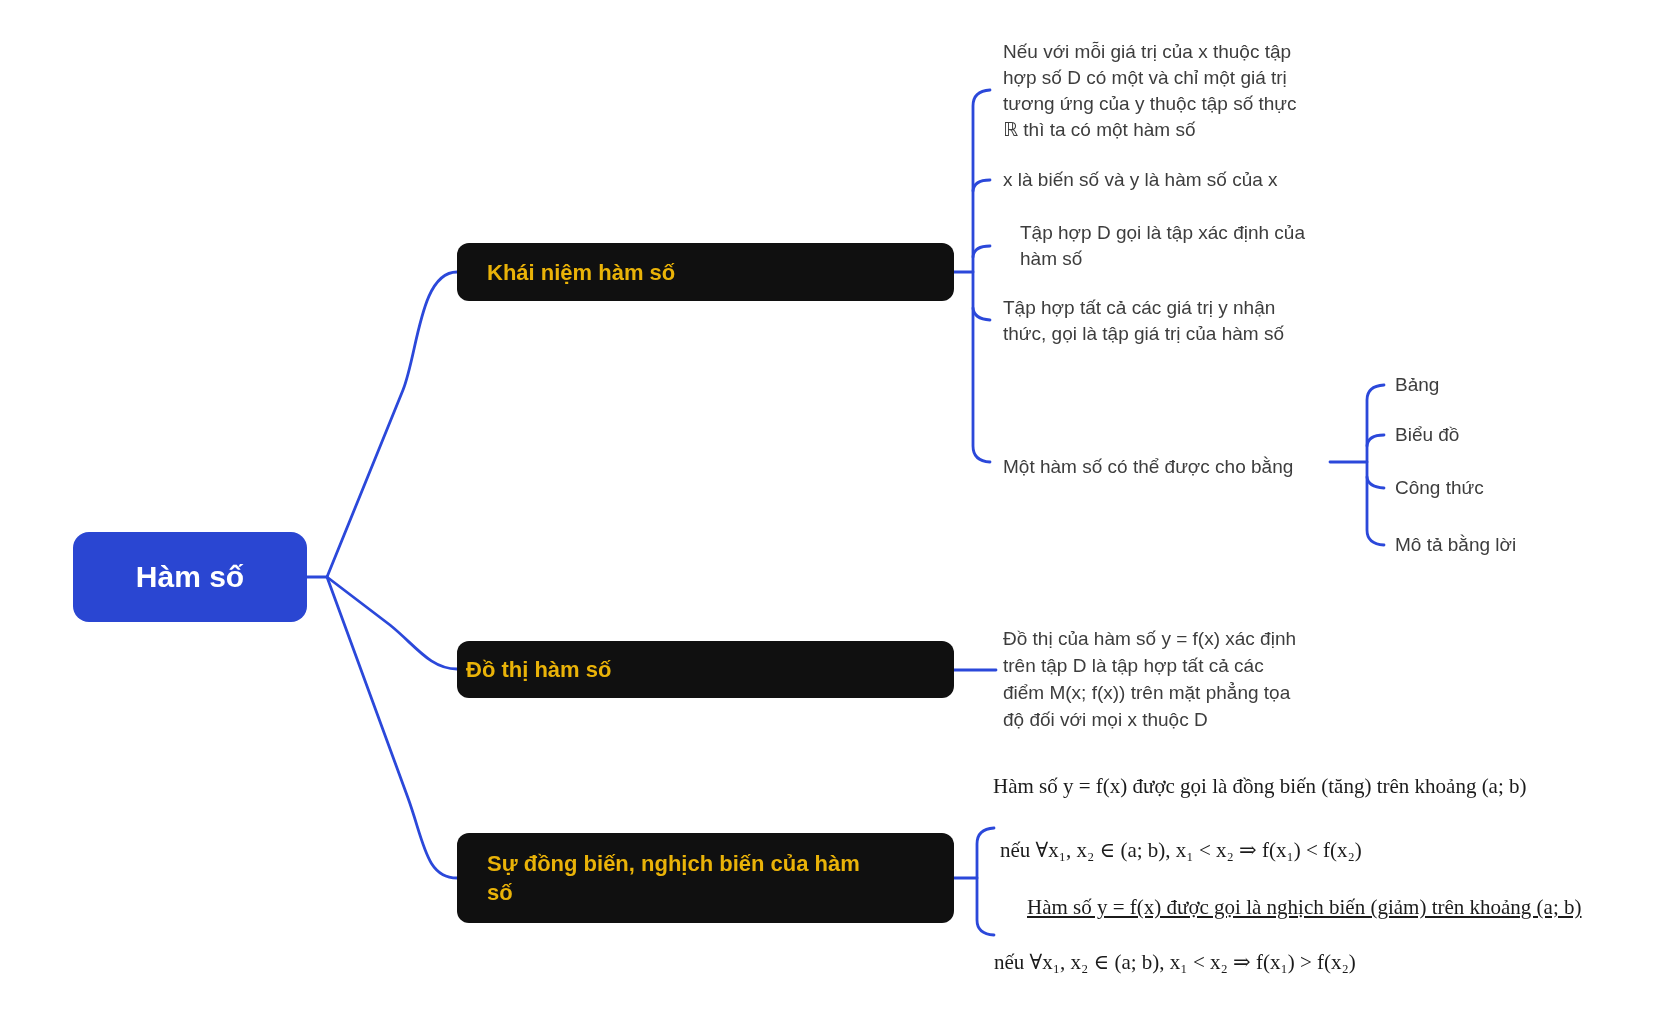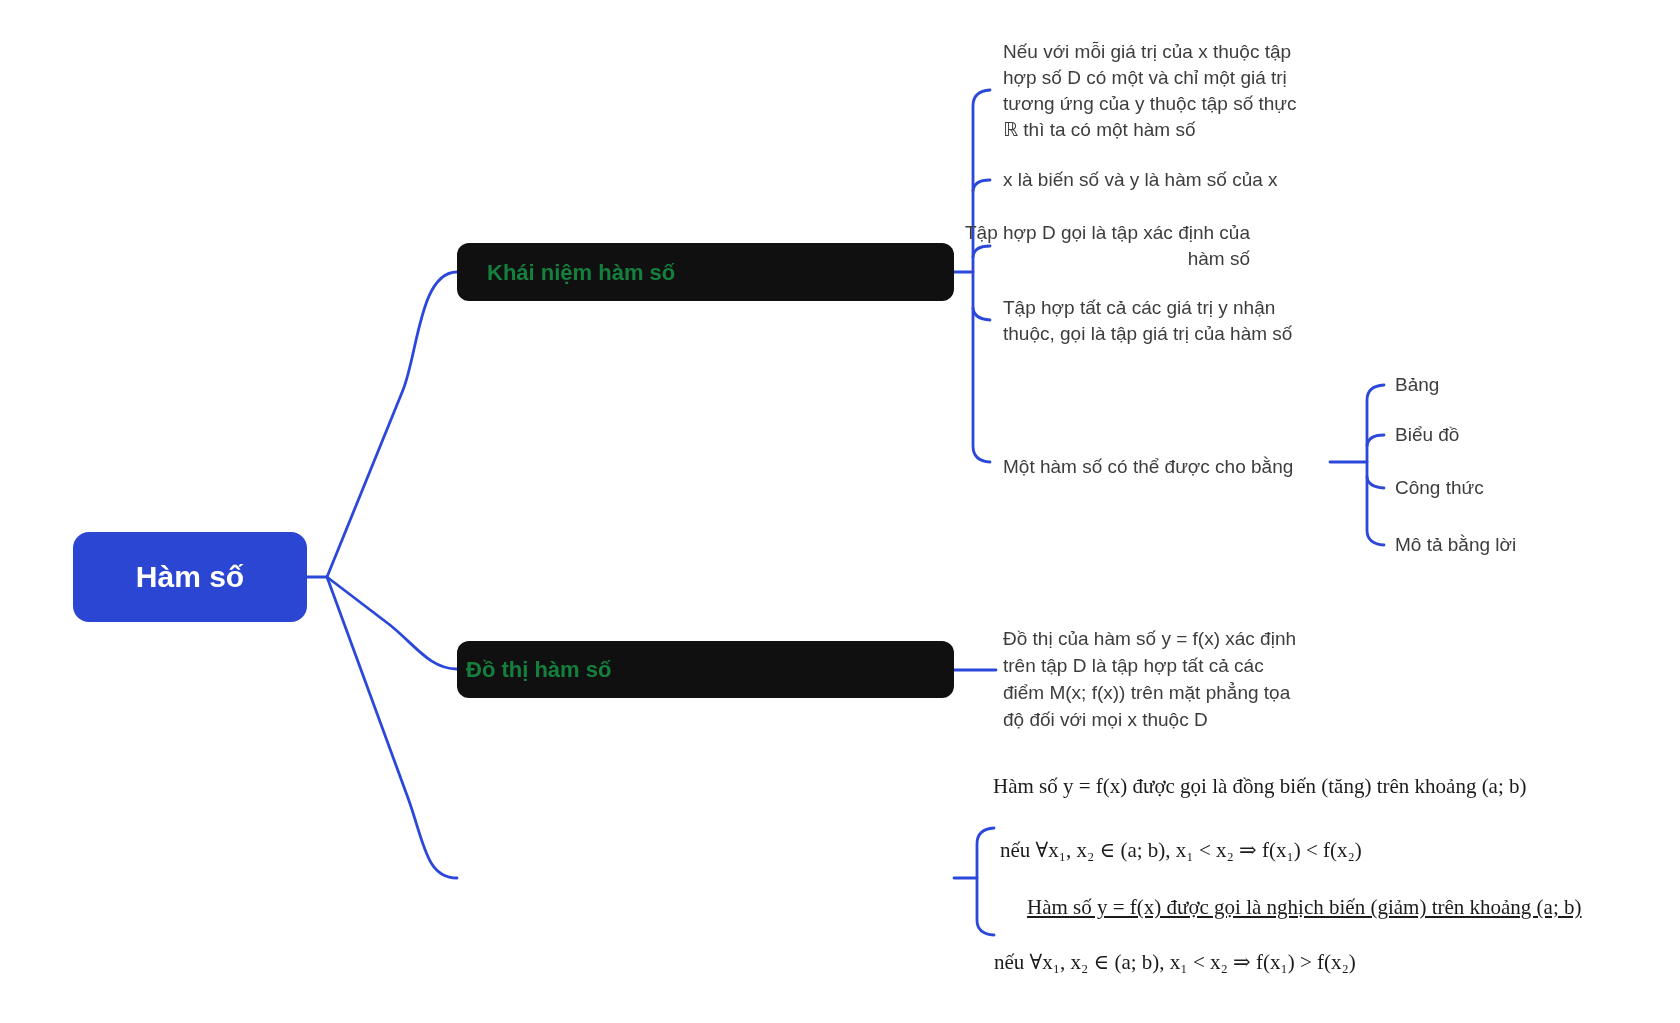--- a/index.html
+++ b/index.html
@@ -40,21 +40,21 @@
     background: #2a46d2;
     border-radius: 16px;
     justify-content: center;
     color: #ffffff;
     font-size: 30px;
     font-weight: bold;
   }
   .branch-node {
     background: #101010;
     border-radius: 12px;
-    color: #15803d;
+    color: #eab308;
     font-size: 22px;
     font-weight: bold;
     padding-left: 30px;
     padding-right: 16px;
     line-height: 29px;
     white-space: pre-line;
   }
   .branch-1 { left: 457px; top: 243px; width: 497px; height: 58px; }
   .branch-2 { left: 457px; top: 641px; width: 497px; height: 57px; padding-left: 9px; }
   .branch-3 { left: 457px; top: 833px; width: 497px; height: 90px; }
@@ -110,33 +110,37 @@
   </div>
 
   <div class="node branch-node branch-1">
     <span>Khái niệm hàm số</span>
   </div>
 
   <div class="node branch-node branch-2">
     <span>Đồ thị hàm số</span>
   </div>
 
+  <div class="node branch-node branch-3">
+    <span>Sự đồng biến, nghịch biến của hàm
+số</span>
+  </div>
 
   <div class="note" style="left:1003px; top:39px;">Nếu với mỗi giá trị của x thuộc tập
 hợp số D có một và chỉ một giá trị
 tương ứng của y thuộc tập số thực
 ℝ thì ta có một hàm số</div>
 
   <div class="note" style="left:1003px; top:167px;">x là biến số và y là hàm số của x</div>
 
-  <div class="note" style="left:965px; top:220px;text-align:right;">Tập hợp D gọi là tập xác định của
+  <div class="note" style="left:1020px; top:220px;">Tập hợp D gọi là tập xác định của
 hàm số</div>
 
   <div class="note" style="left:1003px; top:295px;">Tập hợp tất cả các giá trị y nhận
-thuộc, gọi là tập giá trị của hàm số</div>
+thức, gọi là tập giá trị của hàm số</div>
 
   <div class="note" style="left:1003px; top:422px;margin-top:32px;">Một hàm số có thể được cho bằng</div>
 
   <div class="leaf" style="left:1395px; top:372px;">Bảng</div>
 
   <div class="leaf" style="left:1395px; top:422px;">Biểu đồ</div>
 
   <div class="leaf" style="left:1395px; top:475px;">Công thức</div>
 
   <div class="leaf" style="left:1395px; top:532px;">Mô tả bằng lời</div>

